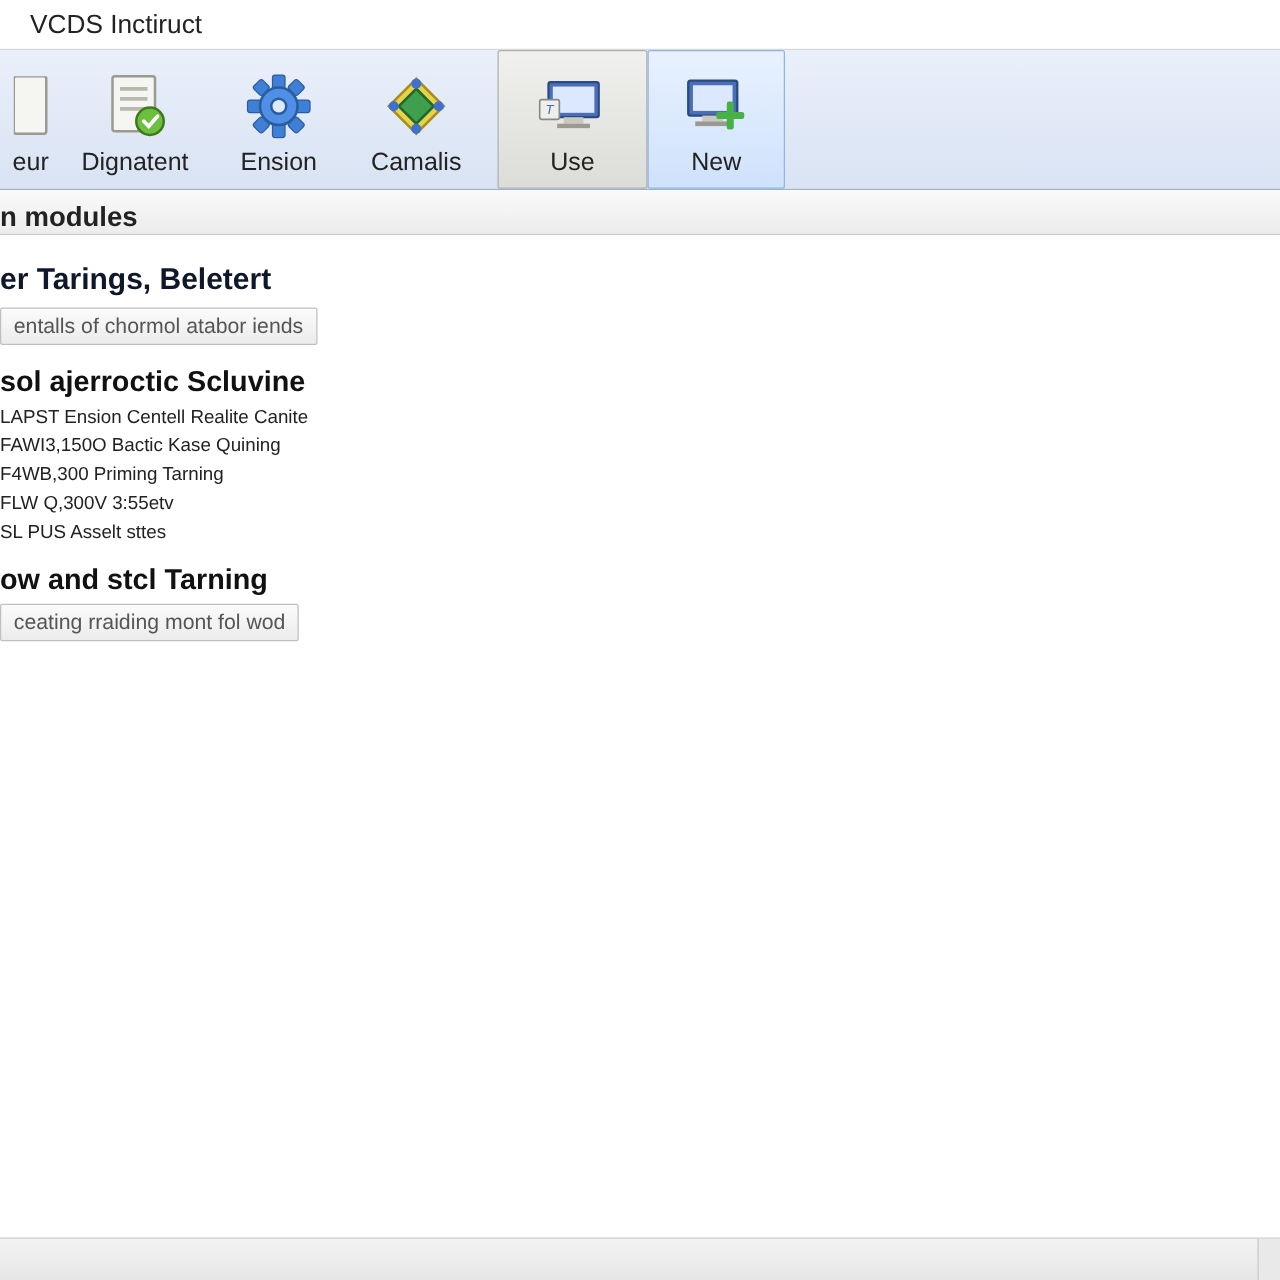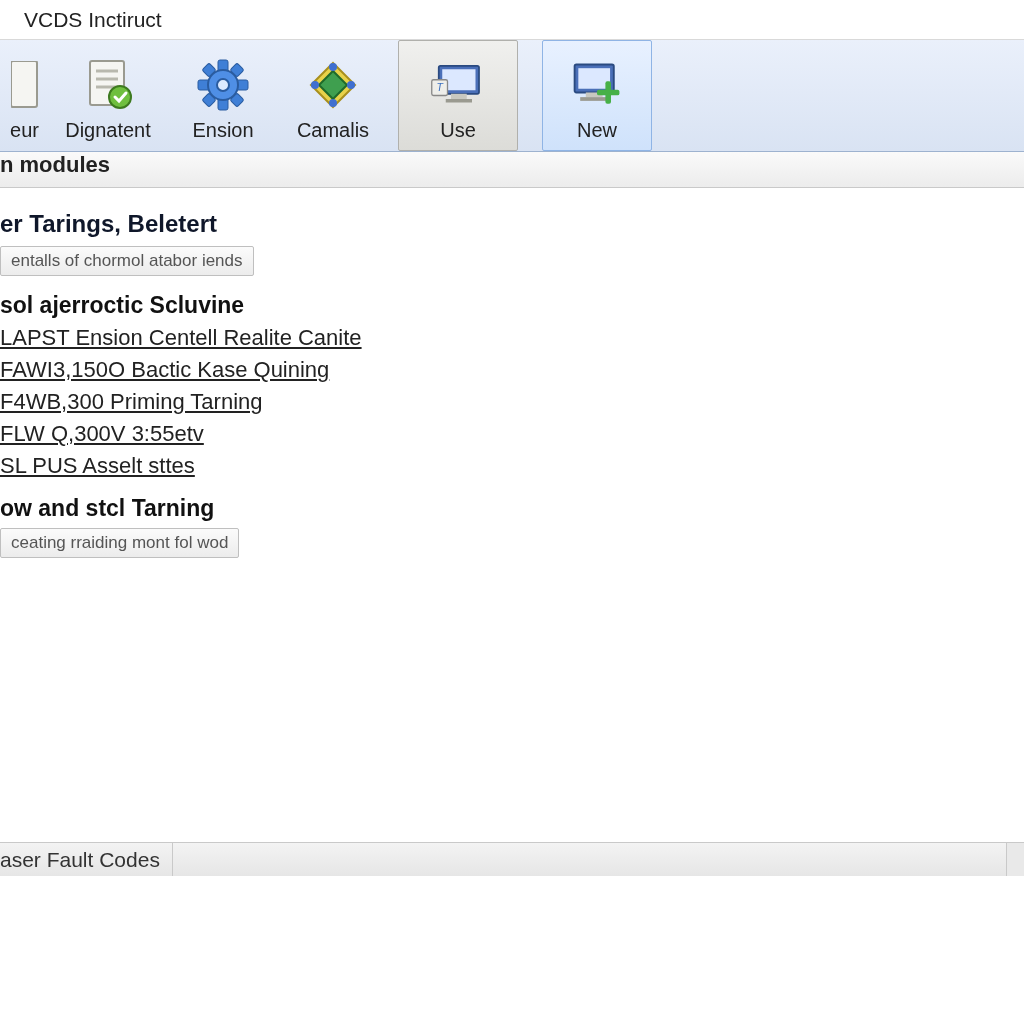--- a/index.html
+++ b/index.html
@@ -1,31 +1,31 @@
 <!DOCTYPE html>
 <html><head>
 <meta charset="utf-8">
 <style>
   * { box-sizing: border-box; margin: 0; padding: 0; }
   html, body { width: 1024px; height: 1024px; overflow: hidden; font-family: "Segoe UI", Tahoma, sans-serif; background: #fff; }
-  .window { width: 1024px; height: 876px; display: flex; flex-direction: column; background: #fff; }
+  .window { width: 1024px; height: 1024px; display: flex; flex-direction: column; background: #fff; }
   .titlebar { height: 40px; display: flex; align-items: center; padding: 0 10px 0 24px; font-size: 21px; color: #222; background: #fff; border-bottom: 1px solid #d9d9d9; }
   .toolbar { height: 112px; background: linear-gradient(#eaf0fb, #d9e3f3); border-bottom: 1px solid #9db2cf; display: flex; align-items: stretch; padding: 0; }
   .tb-btn { width: 110px; display: flex; flex-direction: column; align-items: center; justify-content: flex-end; padding: 6px 0 8px; font-size: 20px; color: #222; cursor: pointer; border: 1px solid transparent; }
   .tb-btn.first { width: 48px; align-items: flex-end; padding-right: 8px; }
   .tb-btn .ico { width: 56px; height: 56px; margin-bottom: 6px; display: flex; align-items: center; justify-content: center; }
   .tb-btn.sel { background: linear-gradient(#f0f0ee, #dcdcd8); border: 1px solid #b0b0ac; border-radius: 2px; }
-  .tb-btn.sel2 { background: linear-gradient(#e8f1ff, #cfe2fb); border: 1px solid #8fb4e5; border-radius: 2px; margin-left: 24px; }
+  .tb-btn.sel2 { background: linear-gradient(#e8f1ff, #cfe2fb); border: 1px solid #8fb4e5; border-radius: 2px; }
   .tb-btn.wide { width: 120px; }
-  .section-bar { height: 36px; background: linear-gradient(#fafafa,#ececec); border-bottom: 1px solid #c9c9c9; display: flex; align-items: flex-start; padding-left: 0; font-size: 22px; font-weight: 700; color: #222; }
+  .section-bar { height: 36px; background: linear-gradient(#fafafa,#ececec); border-bottom: 1px solid #c9c9c9; display: flex; align-items: flex-end; padding-left: 0; font-size: 22px; font-weight: 700; color: #222; }
   .content { flex: 1; background: #fff; padding: 16px 0 0 0; overflow: hidden; }
   .h1 { font-size: 24px; font-weight: 700; color: #0f172a; margin: 6px 0 8px 0; }
   .h2 { font-size: 23px; font-weight: 700; color: #111; margin: 16px 0 6px 0; }
   .btnlike { display: inline-block; background: linear-gradient(#fbfbfb,#ececec); border: 1px solid #bfbfbf; border-radius: 2px; padding: 4px 10px; font-size: 17px; color: #555; cursor: pointer; }
-  .line { font-size: 22px; color: #222; margin: 6px 0; white-space: nowrap; text-decoration: underline; }
+  .line { font-size: 15px; color: #222; margin: 6px 0; white-space: nowrap; }
   .statusbar { height: 34px; background: linear-gradient(#f3f3f3,#e6e6e6); border-top: 1px solid #c9c9c9; display: flex; align-items: center; padding-left: 0; font-size: 21px; color: #333; }
   .statusbar .cell { border-right: 1px solid #c9c9c9; height: 100%; display:flex; align-items:center; padding: 0 12px 0 0; }
   .right-end { margin-left: auto; width: 18px; height: 100%; border-left: 1px solid #c9c9c9; background: #e9e9e9; }
   
   svg { display: block; }
 </style>
 </head>
 <body>
 
 <div class="window">
@@ -144,19 +144,16 @@
     <div class="line">F4WB,300 Priming Tarning</div>
     <div class="line">FLW Q,300V 3:55etv</div>
     <div class="line">SL PUS Asselt sttes</div>
 
     <div class="h2">ow and stcl Tarning</div>
     <span class="btnlike">ceating rraiding mont fol wod</span>
 
   </div>
 
   <div class="statusbar">
-    <div class="cell" style="padding-left:0">
-      <span>aser Fault Codes</span>
-    </div>
     <div class="right-end"></div>
   </div>
 
 </div>
 
 </body></html>

